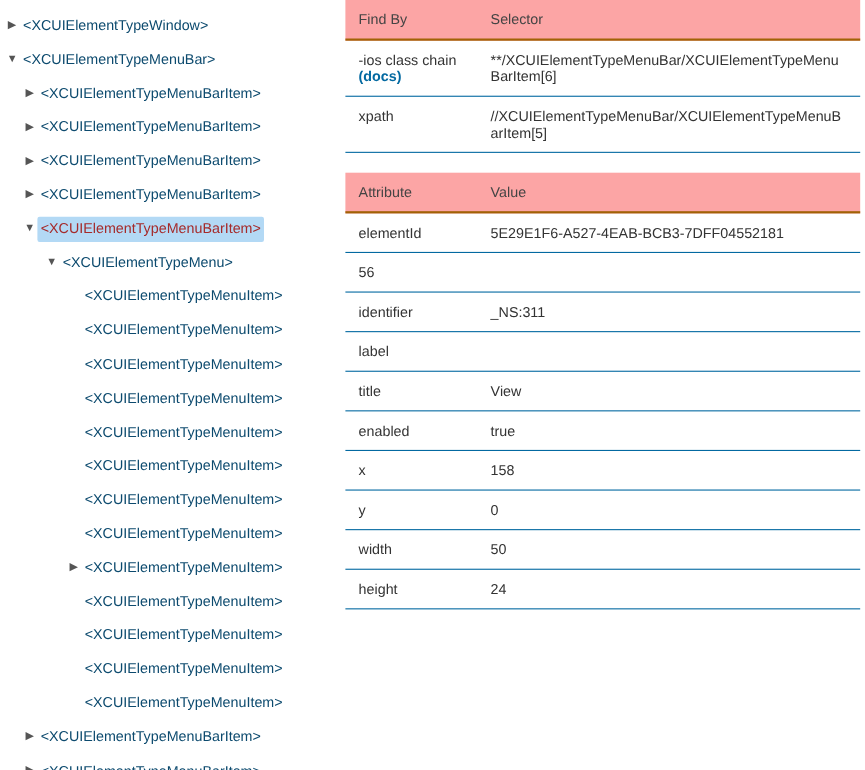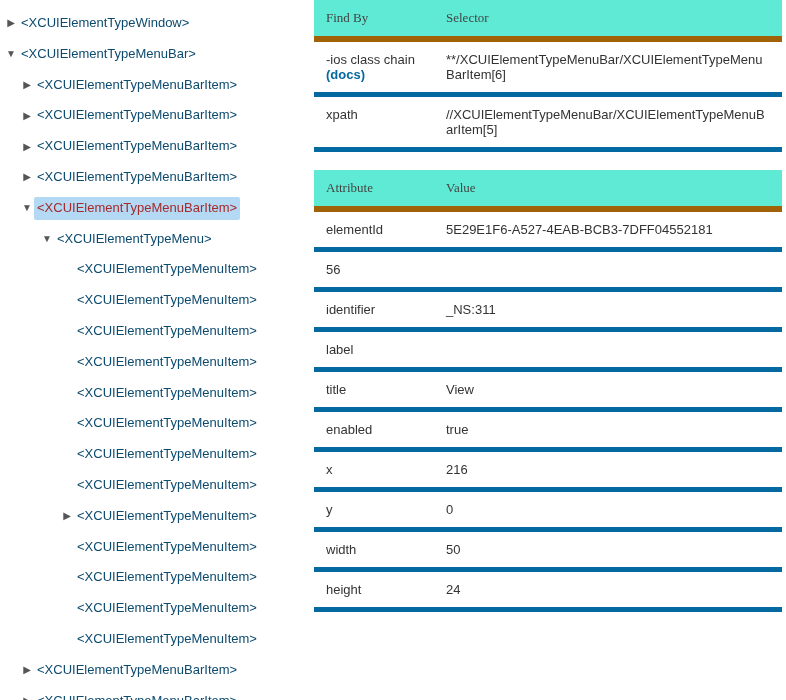--- a/index.html
+++ b/index.html
@@ -53,32 +53,31 @@
     }
     .indent-0 { padding-left: 4px; }
     .indent-1 { padding-left: 20px; }
     .indent-2 { padding-left: 40px; }
     .indent-3 { padding-left: 60px; }
     .table-section {
       margin-bottom: 18px;
     }
     .table-header {
       display: flex;
-      background: #5eead4;
-      border-bottom: 6px solid #a16207;
-      font-family: Liberation Serif, serif;
+      background: #fca5a5;
+      border-bottom: 2px solid #a16207;
     }
     .table-header .col {
       padding: 10px 12px;
       font-weight: 400;
       color: #444;
     }
     .table-row {
       display: flex;
-      border-bottom: 5px solid #0369a1;
+      border-bottom: 1px solid #0369a1;
     }
     .table-row .col {
       padding: 10px 12px;
       color: #333;
       word-break: break-all;
     }
     .col:first-child {
       flex: 0 0 120px;
     }
     .col:last-child {
@@ -232,21 +231,21 @@
         <div class="table-row">
           <div class="col">title</div>
           <div class="col">View</div>
         </div>
         <div class="table-row">
           <div class="col">enabled</div>
           <div class="col">true</div>
         </div>
         <div class="table-row">
           <div class="col">x</div>
-          <div class="col">216</div>
+          <div class="col">158</div>
         </div>
         <div class="table-row">
           <div class="col">y</div>
           <div class="col">0</div>
         </div>
         <div class="table-row">
           <div class="col">width</div>
           <div class="col">50</div>
         </div>
         <div class="table-row">

